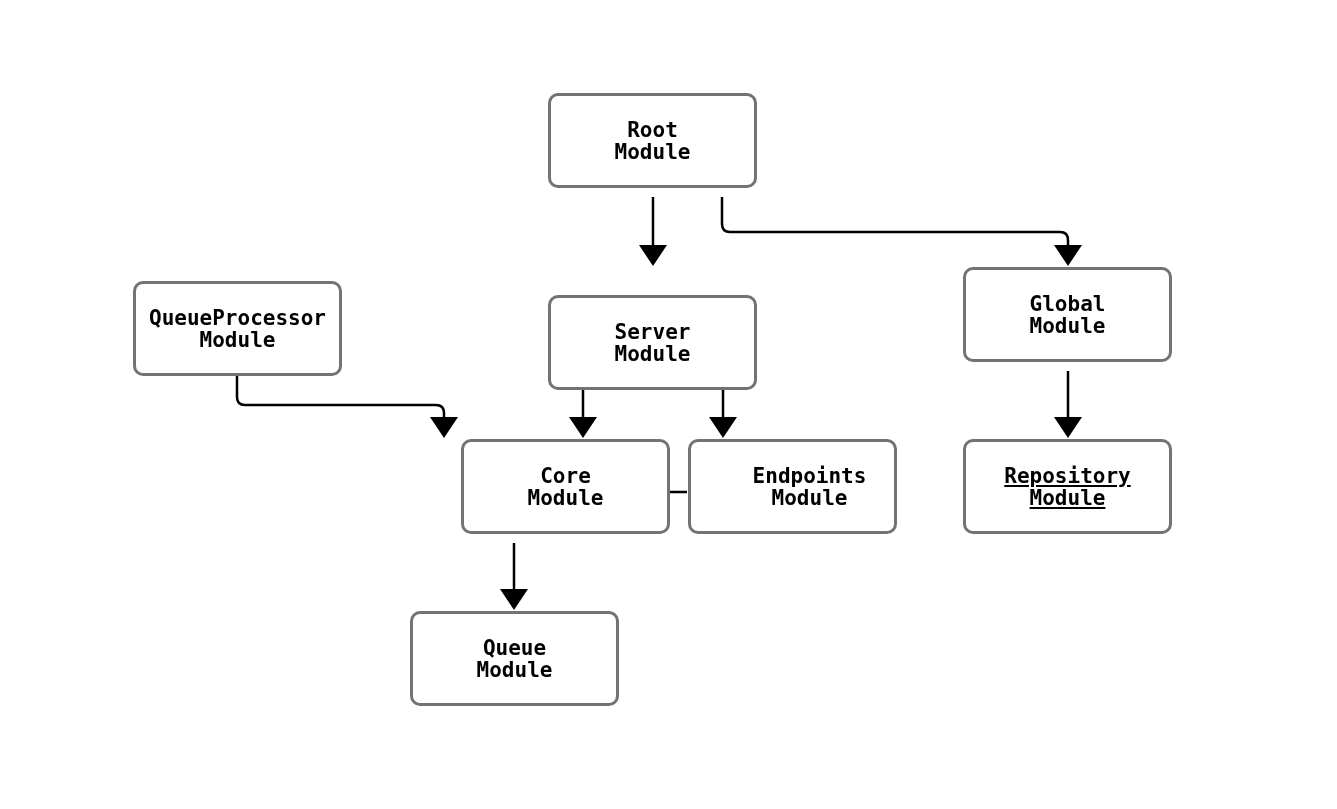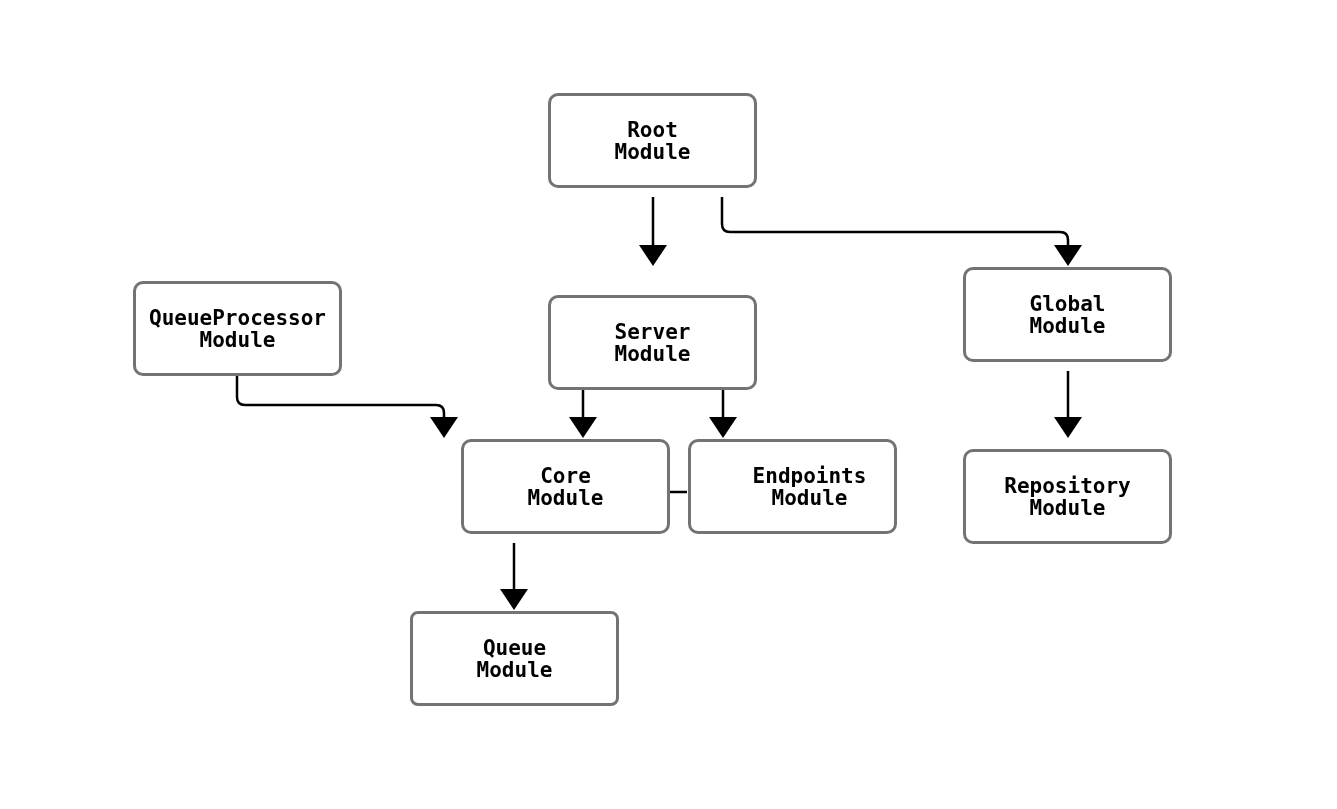--- a/index.html
+++ b/index.html
@@ -50,22 +50,22 @@
     font-weight: bold;
     color: #000000;
     white-space: pre-line;
   }
   .node-root          { left: 548px; top: 93px;  }
   .node-queueprocessor{ left: 133px; top: 281px; }
   .node-server        { left: 548px; top: 267px; margin-top: 28px; }
   .node-global        { left: 963px; top: 267px; }
   .node-core          { left: 421px; top: 439px; margin-left: 40px; }
   .node-endpoints     { left: 688px; top: 439px; padding-left: 34px; }
-  .node-repository    { left: 963px; top: 449px; }
-  .node-queue         { left: 410px; top: 611px; border-radius: 8px; }
+  .node-repository    { left: 963px; top: 439px; text-decoration: underline; }
+  .node-queue         { left: 410px; top: 611px; }
 </style>
 </head>
 <body>
 
 <div class="canvas">
 
   <svg class="edges" viewBox="0 0 1337 809" xmlns="http://www.w3.org/2000/svg">
 
     <g>
       <line x1="653" y1="197" x2="653" y2="246"></line>

